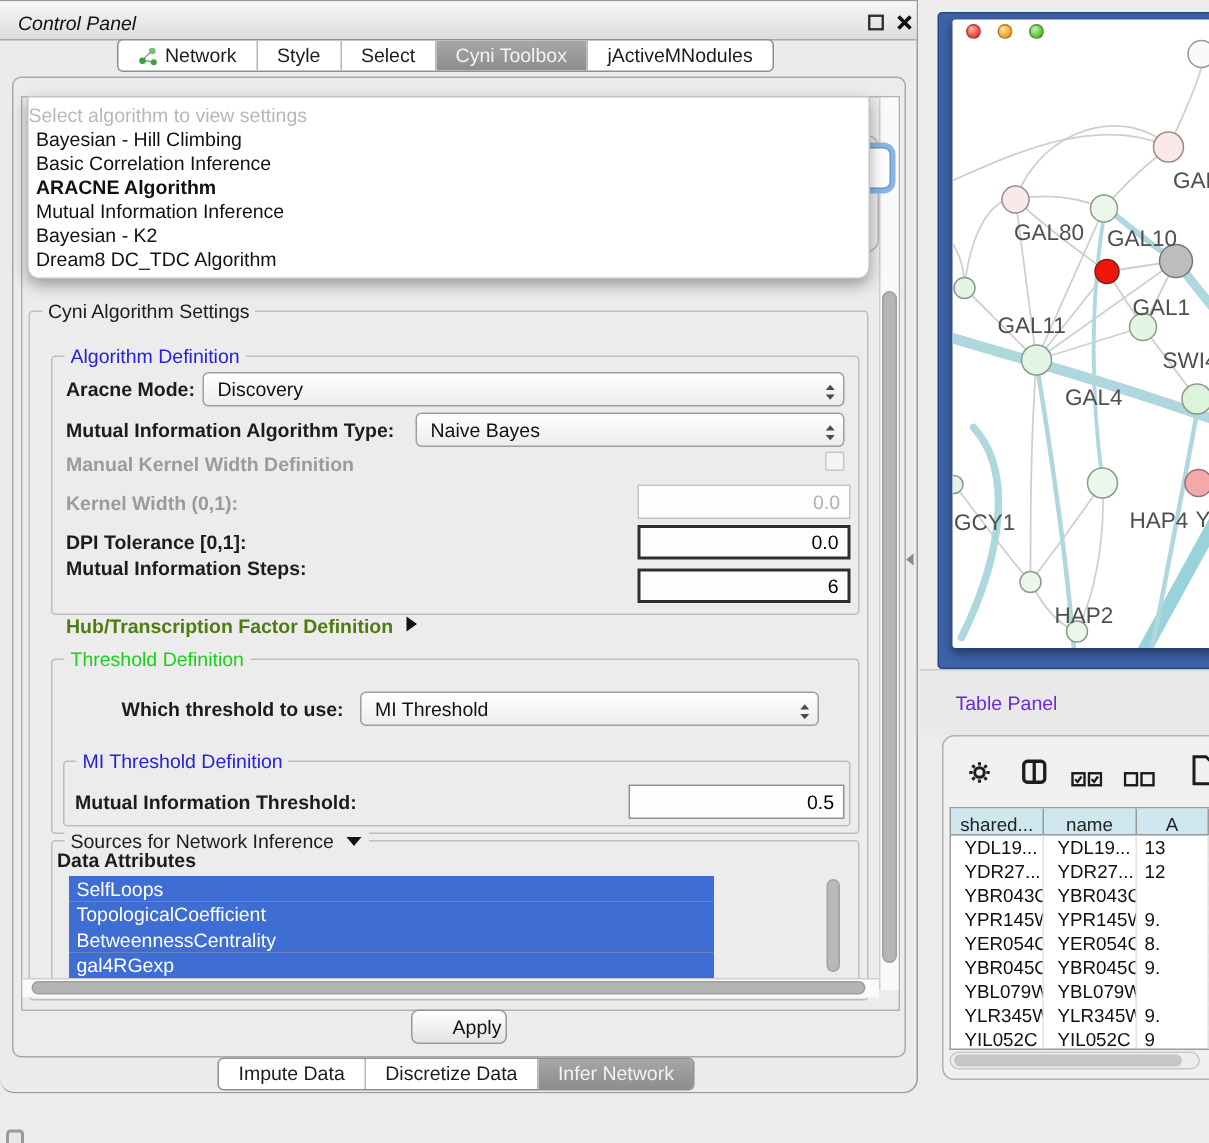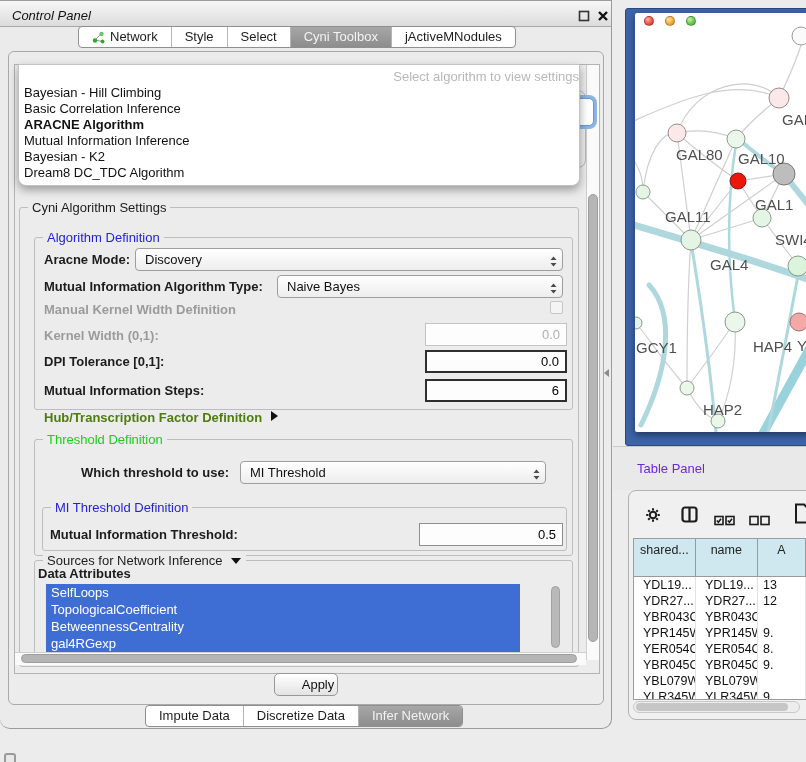--- a/index.html
+++ b/index.html
@@ -61,21 +61,21 @@
         font-size:13px; text-align:right; padding:0 6px; line-height:21px; color:#000; }
   .tfield.dis { color:#b0b0b0; }
   .tfield.focus { border:2px solid #2e2e2e; line-height:19px; }
   #chk-manual { position:absolute; left:541px; top:249px; width:13px; height:13px;
         border:1px solid #c6c6c6; border-radius:2px; background:#f4f4f4; }
 
   #hub-row { position:absolute; left:35px; top:358px; font-size:13px; font-weight:bold;
         color:#4d7c0f; display:flex; align-items:center; gap:8px; cursor:pointer; }
 
   #attr-label { position:absolute; left:29px; top:514px; font-size:13px; font-weight:bold; }
-  #attr-list { position:absolute; left:37px; top:532px; width:474px; height:68px;
+  #attr-list { position:absolute; left:37px; top:532px; width:430px; height:68px;
         background:#fdba74; overflow:hidden; }
   .attr-item { width:500px; height:17px; line-height:17px; font-size:13px;
         padding-left:5px; color:#111; cursor:pointer; }
   .attr-item.sel { background:#3e6ed4; color:#fff; }
   #attr-scroll { position:absolute; left:542px; top:534px; width:9px; height:62px;
         background:#b9b9b9; border:1px solid #a2a2a2; border-radius:5px; }
 
   
   #v-track { position:absolute; left:577px; top:13px; width:13px; height:595px;
         background:#fafafa; border-left:1px solid #cfcfcf; }
@@ -88,21 +88,21 @@
 
   #apply-btn { position:absolute; left:265px; top:621px; width:64px; height:23px;
         background:linear-gradient(#ffffff,#e3e3e3); border:1px solid #989898;
         border-radius:5px; font-size:13px; color:#111; cursor:pointer;
         font-family:"Liberation Sans", sans-serif;padding-left:24px; }
 
   
   #popup { position:absolute; left:18px; top:64px; width:562px; height:122px; z-index:50;
         background:#fff; border:1px solid #c2c2c2; border-radius:0 0 8px 8px;
         box-shadow:0 4px 10px rgba(0,0,0,0.35); }
-  #popup-prompt { text-align:right; font-size:13px; color:#b8b8b8; padding-top:4px; height:20px; }
+  #popup-prompt { text-align:left; font-size:13px; color:#b8b8b8; padding-top:4px; height:20px; }
   .pop-item { height:16px; line-height:16px; font-size:13px; color:#111; padding-left:5px;
         white-space:nowrap; cursor:pointer; }
   .pop-item.sel { font-weight:bold; }
 
   
   #splitter-arrow { position:absolute; left:604px; top:369px; width:0; height:0;
         border-top:4px solid transparent; border-bottom:4px solid transparent;
         border-right:5px solid #8a8a8a; }
 
   
@@ -122,21 +122,21 @@
 
   
   #tp-bar { position:absolute; left:613px; top:446px; width:193px; height:44px;
         background:#e9e9e9; border-top:1px solid #c9c9c9; }
   #tp-title { position:absolute; left:24px; top:14px; font-size:13px; color:#6d28d9; }
   #tp-panel { position:absolute; left:628px; top:490px; width:200px; height:230px;
         background:#f0f0f0; border:1px solid #b2b2b2; border-radius:8px; }
   .tp-icon { position:absolute; cursor:pointer; }
   #tbl { position:absolute; left:633px; top:538px; width:173px; height:162px;
         background:#fff; border:1px solid #9c9c9c; border-right:none; overflow:hidden; }
-  #tbl-head { display:flex; height:38px; background:#cfe8f0; border-bottom:1px solid #9a9a9a; }
+  #tbl-head { display:flex; height:18px; background:#cfe8f0; border-bottom:1px solid #9a9a9a; }
   .th { font-size:12.5px; color:#222; text-align:center; line-height:23px;
         border-right:1px solid #9a9a9a; overflow:hidden; white-space:nowrap; cursor:pointer; }
   .tr { display:flex; height:16px; }
   .td { font-size:12.5px; color:#111; line-height:16px; padding-left:9px;
         border-right:1px solid #e2e2e2; overflow:hidden; white-space:nowrap; }
   #tbl-hscroll { position:absolute; left:633px; top:701px; width:167px; height:12px;
         background:#ededed; border:1px solid #c9c9c9; border-radius:6px; }
   #tbl-hthumb { position:absolute; left:2px; top:1px; width:152px; height:8px;
         background:#c6c6c6; border-radius:4px; }
 
@@ -216,21 +216,21 @@
               <path d="M4.5 1.5 L7.5 5 H1.5 Z" fill="#4a4a4a"></path>
               <path d="M4.5 11.5 L1.5 8 H7.5 Z" fill="#4a4a4a"></path>
             </svg></span>
       </div>
       <span class="flabel dis" style="left:35px; top:250px;">Manual Kernel Width Definition</span>
       <div id="chk-manual"></div>
       <span class="flabel dis" style="left:35px; top:276px;">Kernel Width (0,1):</span>
       <div class="tfield dis" style="left:416px; top:271px; width:142px;">0.0</div>
       <span class="flabel" style="left:35px; top:302px;">DPI Tolerance [0,1]:</span>
       <div class="tfield focus" style="left:416px; top:298px; width:142px;">0.0</div>
-      <span class="flabel" style="left:35px; top:331px;">Mutual Information Steps:</span>
+      <span class="flabel" style="left:35px; top:319px;">Mutual Information Steps:</span>
       <div class="tfield focus" style="left:416px; top:327px; width:142px;">6</div>
 
       <div id="hub-row">
         <span>Hub/Transcription Factor Definition</span>
         <span><svg width="9" height="12">
               <path d="M1 1 L8 6 L1 11 Z" fill="#111"></path>
             </svg></span>
       </div>
 
       <div id="g-thresh" class="group">

